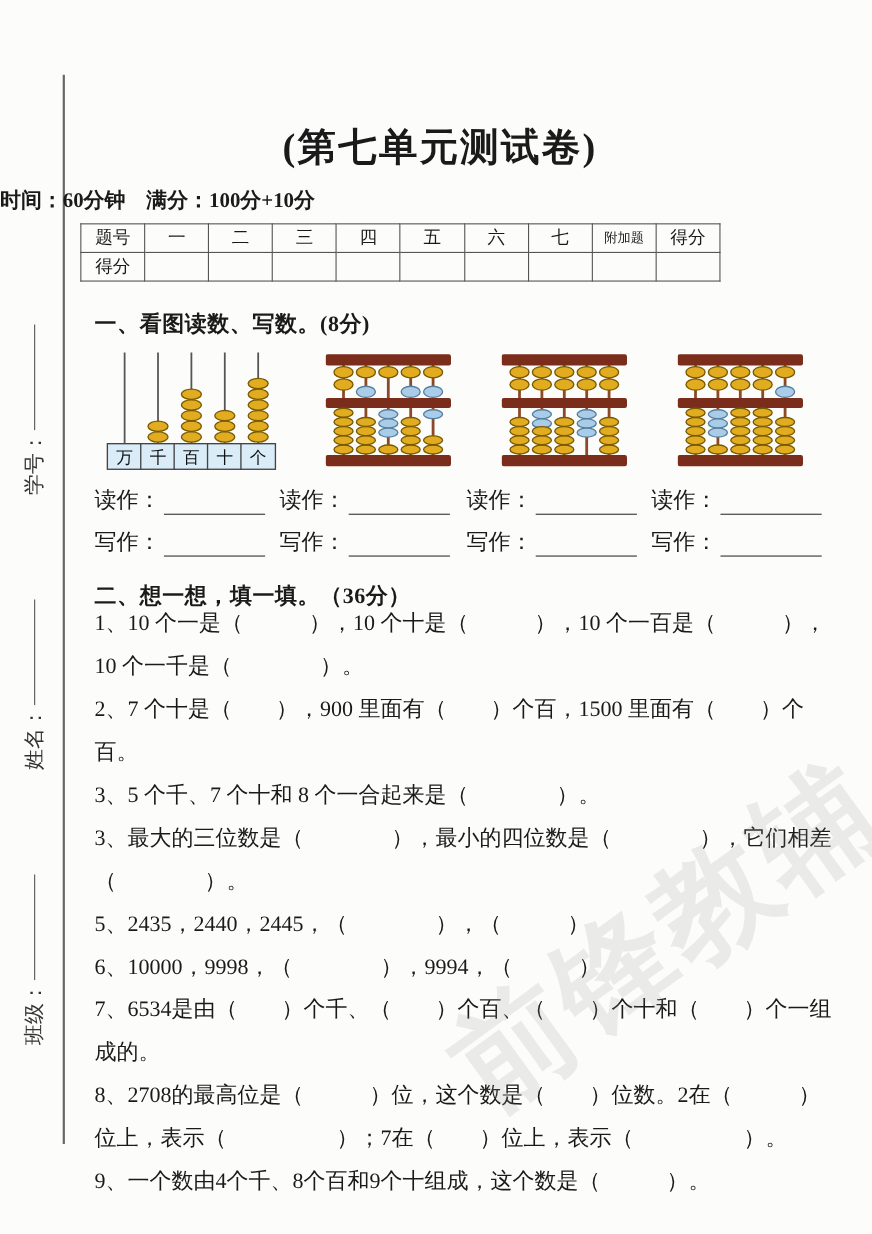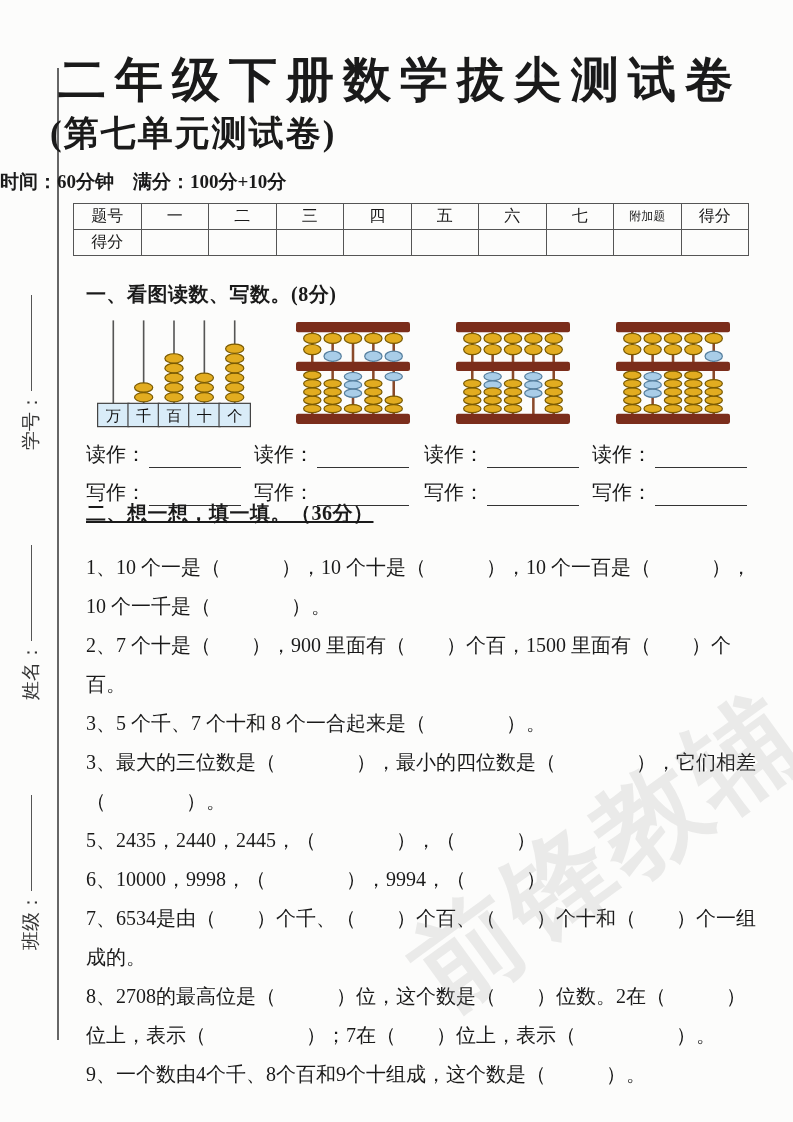--- a/index.html
+++ b/index.html
@@ -6,29 +6,29 @@
   .page{position:relative;width:793px;height:1122px;background:#fcfcfb;overflow:hidden;
         font-family:"Liberation Serif","DejaVu Serif",serif;color:#1a1a1a;}
   .margin-line{position:absolute;left:57px;top:68px;width:2px;height:972px;background:#666;}
   .margin-fields{position:absolute;left:-454px;top:539px;width:970px;height:32px;
         transform:rotate(-90deg);display:flex;justify-content:space-between;align-items:center;
         padding:0 225px 0 90px;box-sizing:border-box;font-size:19px;color:#333;}
   .vfield{display:flex;align-items:center;white-space:nowrap;}
   .vline{display:inline-block;width:96px;height:1px;border-bottom:1.5px solid #555;margin-left:2px;}
   .title{position:absolute;top:48px;left:50px;width:700px;margin:0;text-align:center;
         font-size:48px;font-weight:700;letter-spacing:9px;}
-  .subtitle{position:absolute;top:110px;left:50px;width:700px;margin:0;text-align:left;
+  .subtitle{position:absolute;top:110px;left:50px;width:700px;margin:0;text-align:center;
         font-size:35px;font-weight:700;letter-spacing:2px;}
   .info{position:absolute;top:169px;left:0;width:748px;font-size:19px;font-weight:600;}
-  table.score-table{position:absolute;top:203px;left:73px;width:676px;border-collapse:collapse;table-layout:fixed;}
+  table.score-table{position:absolute;top:203px;left:73px;width:582px;border-collapse:collapse;table-layout:fixed;}
   table.score-table td{border:1.2px solid #555;height:25px;text-align:center;font-size:16px;padding:0;overflow:hidden;}
   table.score-table td.small{font-size:12px;}
   .sec-head{position:absolute;font-size:20px;font-weight:700;letter-spacing:0.5px;}
   .sec1-head{top:281px;left:86px;}
-  .sec2-head{top:500px;left:86px;text-decoration:underline;}
+  .sec2-head{top:528px;left:86px;}
   .figures{position:absolute;top:316px;left:0;width:793px;height:116px;}
   .figures svg{position:absolute;}
   #counterFig{left:88px;top:2px;width:172px;height:112px;}
   #ab0{left:296px;top:4px;width:114px;height:106px;}
   #ab1{left:456px;top:4px;width:114px;height:106px;}
   #ab2{left:616px;top:4px;width:114px;height:106px;}
   .readwrite{position:absolute;top:430px;left:86px;display:grid;
         grid-template-columns:168px 170px 168px 166px;grid-auto-rows:38px;font-size:20px;}
   .rw{display:flex;align-items:flex-end;white-space:nowrap;}
   .uline{display:inline-block;width:92px;height:14px;border-bottom:1.5px solid #333;margin-left:3px;}
@@ -52,21 +52,20 @@
       <span class="vfield">
         <span>姓名：</span>
         <span class="vline"></span>
       </span>
       <span class="vfield">
         <span>学号：</span>
         <span class="vline"></span>
       </span>
     </div>
 
-  <h1 class="title">二年级下册数学拔尖测试卷</h1>
   <h2 class="subtitle">(第七单元测试卷)</h2>
   <div class="info">时间：60分钟　满分：100分+10分</div>
 
   <table class="score-table">
     <tbody>
       <tr id="scoreHeaderRow">
           <td>题号</td>
           <td>一</td>
           <td>二</td>
           <td>三</td>

